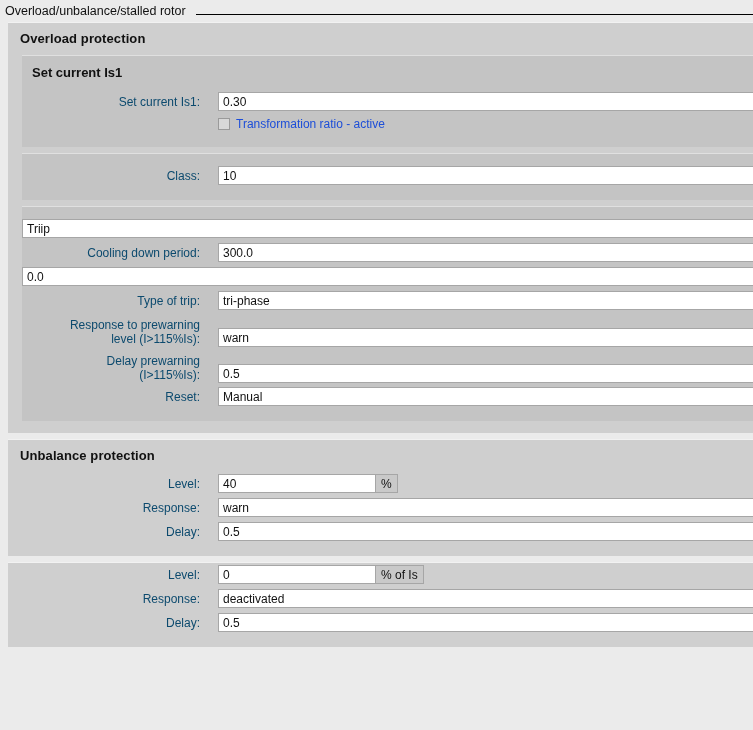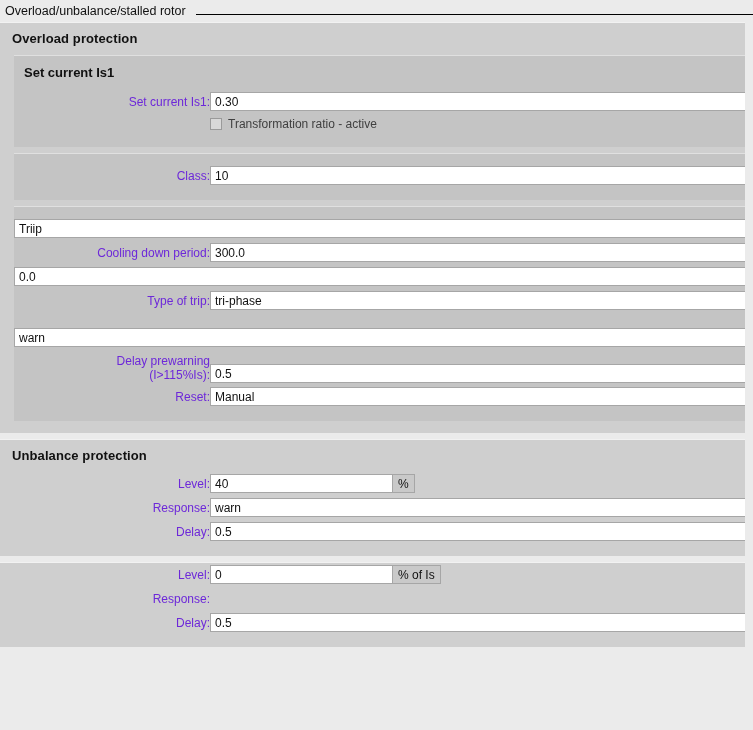--- a/index.html
+++ b/index.html
@@ -38,21 +38,21 @@
     height: 0;
     border-top: 1px solid #000;
     margin-top: 7px;
     margin-right: 0px;
   }
 
   
   .group {
     background: #cfcfcf;
     border-top: 1px solid #f2f2f2;
-    margin: 0 0 0 0;
+    margin: 0 0 0 8px;
     width: 745px;
     box-sizing: border-box;
     overflow: hidden;
   }
   .group + .group { margin-top: 6px; }
 
   .group-title {
     font-size: 13px;
     font-weight: bold;
     color: #111;
@@ -84,23 +84,23 @@
   .row {
     display: flex;
     align-items: flex-start;
     padding: 2px 0;
     min-height: 20px;
   }
   .row .label {
     width: 196px;
     min-width: 196px;
     text-align: right;
-    padding-right: 0;
-    font-size: 12px;
-    color: #6d28d9;
+    padding-right: 18px;
+    font-size: 12px;
+    color: #0c4a6e;
     line-height: 14px;
     padding-top: 3px;
     box-sizing: border-box;
     white-space: pre-line;
   }
   .row .ctrl {
     flex: 1 1 auto;
     display: flex;
     align-items: flex-start;
     min-width: 0;
@@ -116,21 +116,21 @@
     padding: 0 4px;
     box-sizing: border-box;
     flex: 1 1 auto;
     min-width: 0;
     overflow: hidden;
     white-space: nowrap;
     margin-right: -2px;
   }
   .textbox.fixed {
     flex: 0 0 auto;
-    width: 183px;
+    width: 158px;
     margin-right: 0;
   }
   .unit {
     background: #c9c9c9;
     border: 1px solid #a6a6a6;
     border-left: none;
     height: 19px;
     line-height: 18px;
     font-size: 12px;
     color: #111;
@@ -155,21 +155,21 @@
     width: 12px;
     height: 12px;
     background: #d8d8d8;
     border: 1px solid #9a9a9a;
     box-sizing: border-box;
     margin-right: 6px;
     flex: 0 0 auto;
   }
   .checklabel {
     font-size: 12px;
-    color: #404040;
+    color: #1d4ed8;
   }
 
   .pad-bottom { height: 6px; }
 </style>
 </head>
 <body>
 
 <div class="titlebar">
   <span class="t-text">Overload/unbalance/stalled rotor</span>
   <span class="t-rule"></span>
@@ -230,20 +230,22 @@
     </div>
 
     <div class="row">
       <div class="label">Type of trip:</div>
       <div class="ctrl">
         <div class="textbox">tri-phase</div>
       </div>
     </div>
 
     <div class="row">
+      <div class="label">Response to prewarning
+level (I&gt;115%Is):</div>
       <div class="ctrl" style="padding-top:13px">
         <div class="textbox">warn</div>
       </div>
     </div>
 
     <div class="row">
       <div class="label">Delay prewarning
 (I&gt;115%Is):</div>
       <div class="ctrl" style="padding-top:13px">
         <div class="textbox">0.5</div>
@@ -296,20 +298,23 @@
   <div class="row" style="margin-left:14px">
     <div class="label">Level:</div>
     <div class="ctrl">
       <div class="textbox fixed">0</div>
       <div class="unit">% of Is</div>
     </div>
   </div>
 
   <div class="row" style="margin-left:14px">
     <div class="label">Response:</div>
+    <div class="ctrl">
+      <div class="textbox">deactivated</div>
+    </div>
   </div>
 
   <div class="row" style="margin-left:14px">
     <div class="label">Delay:</div>
     <div class="ctrl">
       <div class="textbox">0.5</div>
     </div>
   </div>
 
   <div class="pad-bottom"></div>

